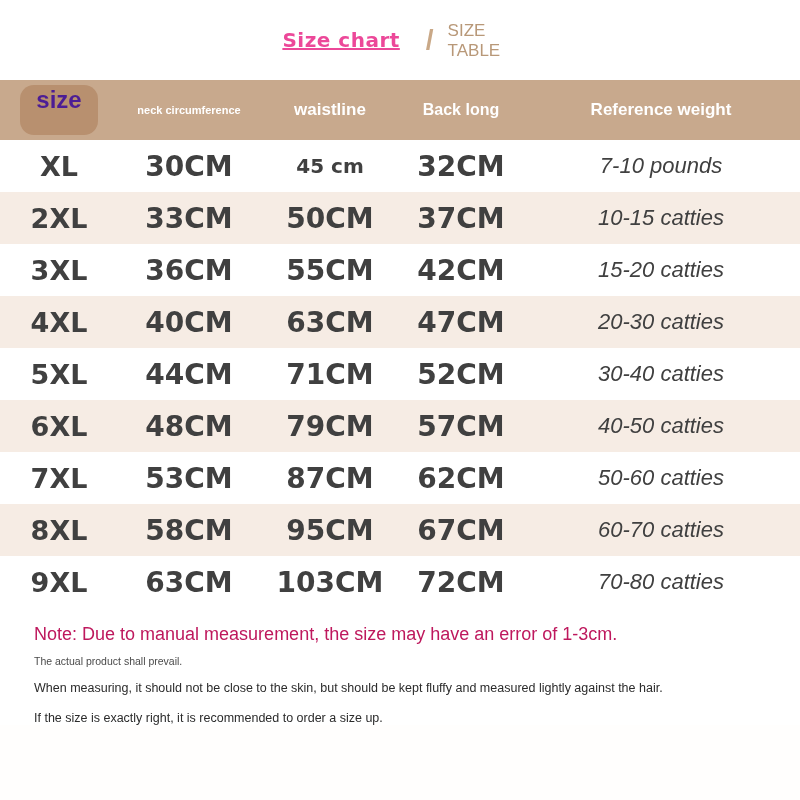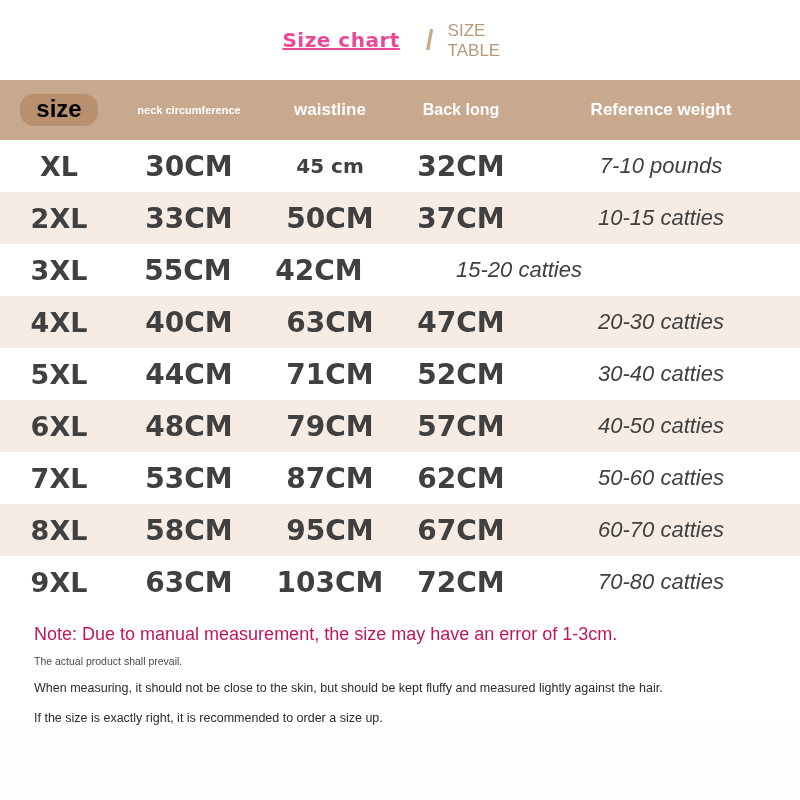--- a/index.html
+++ b/index.html
@@ -66,24 +66,24 @@
     height: 100%;
   }
   .c-size   { width: 118px; }
   .c-neck   { width: 142px; }
   .c-waist  { width: 140px; }
   .c-back   { width: 122px; }
   .c-weight { width: 278px; }
 
   .head-size-pill {
     background: #b8906f;
-    color: #000000;
+    color: #4c1d95;
     font-size: 24px;
     font-weight: bold;
-    padding: 3px 16px 5px;
+    padding: 3px 16px 23px;
     border-radius: 14px;
     line-height: 1;
   }
   .h-neck  { font-size: 11px; font-weight: bold; }
   .h-waist { font-size: 17px; }
   .h-back  { font-size: 16px; }
   .h-weight{ font-size: 17px; }
 
   
   .row {
@@ -158,20 +158,21 @@
   <div class="row alt">
     <div class="cell c-size v-size">2XL</div>
     <div class="cell c-neck v-num">33CM</div>
     <div class="cell c-waist v-num">50CM</div>
     <div class="cell c-back v-num">37CM</div>
     <div class="cell c-weight v-weight">10-15 catties</div>
   </div>
 
   <div class="row plain">
     <div class="cell c-size v-size">3XL</div>
+    <div class="cell c-neck v-num">36CM</div>
     <div class="cell c-waist v-num">55CM</div>
     <div class="cell c-back v-num">42CM</div>
     <div class="cell c-weight v-weight">15-20 catties</div>
   </div>
 
   <div class="row alt">
     <div class="cell c-size v-size">4XL</div>
     <div class="cell c-neck v-num">40CM</div>
     <div class="cell c-waist v-num">63CM</div>
     <div class="cell c-back v-num">47CM</div>

